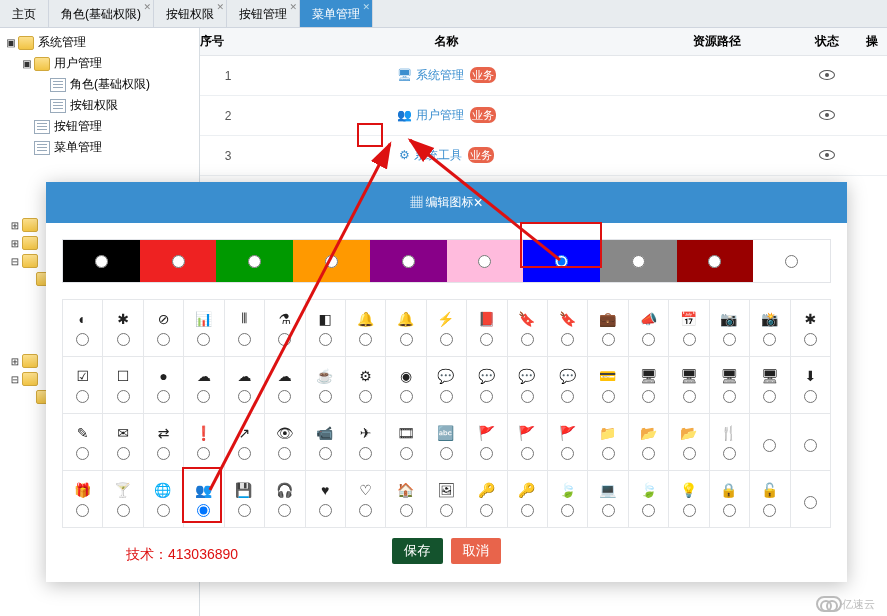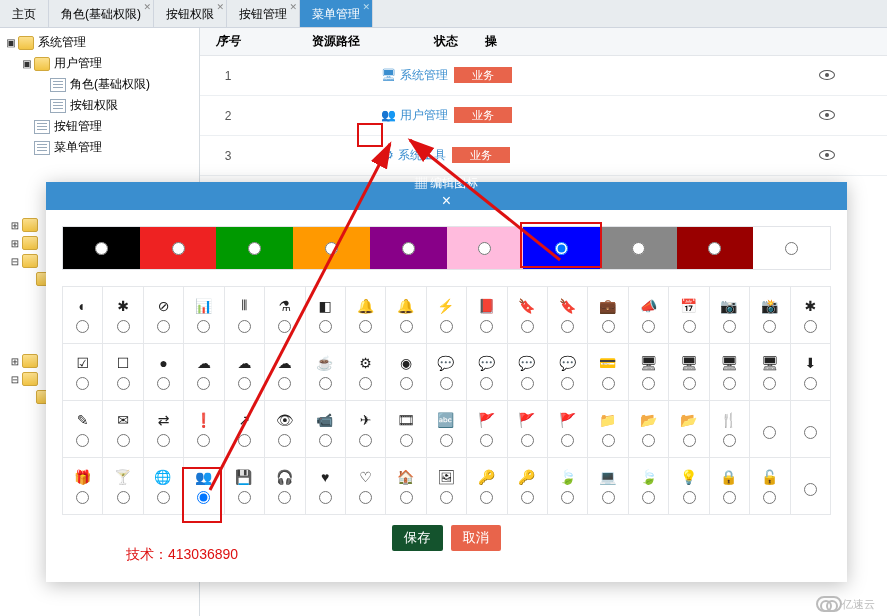--- a/index.html
+++ b/index.html
@@ -17,38 +17,38 @@
 .folder { background: linear-gradient(#fce08d,#f1c445); border: 1px solid #d1a83c; border-radius: 2px; }
 .file { background: #fff; border: 1px solid #9ab; position: relative; }
 .file::before { content: ""; position: absolute; top: 2px; left: 2px; right: 2px; height: 1px; background: #9ab; box-shadow: 0 3px #9ab, 0 6px #9ab; }
 .tree-lbl { flex: 1; }
 .ind1 { margin-left: 16px; }
 .ind2 { margin-left: 32px; }
 .folders2 { position: absolute; top: 218px; left: 8px; }
 .folders2 .row { display: flex; align-items: center; margin-bottom: 4px; }
 .content { flex: 1; background: #fff; overflow: auto; }
 .thead { display: flex; background: #f5f7f9; border-bottom: 1px solid #e3e6ea; height: 28px; align-items: center; font-weight: bold; }
-.th-seq { width: 56px; text-align: center; font-style: italic; }
+.th-seq { width: 56px; text-align: left; }
 .th-name { flex: 2; text-align: center; }
 .th-path { width: 160px; text-align: center; }
 .th-state { width: 60px; text-align: center; }
 .th-op { width: 30px; text-align: center; }
 .trow { display: flex; align-items: center; height: 40px; border-bottom: 1px solid #eceff2; }
 .td-seq { width: 56px; text-align: center; color: #555; }
 .td-name { flex: 2; text-align: center; color: #3a8ecf; }
 .td-name .ticon { color: #3a8ecf; margin-right: 4px; }
-.badge { background: #e8644b; color: #fff; padding: 2px 18px; font-size: 11px; margin-left: 6px; }
+.badge { background: #e8644b; color: #fff; padding: 2px 2px; font-size: 11px; margin-left: 6px; border-radius: 7px; }
 .td-path { width: 160px; }
 .td-state { width: 60px; text-align: center; }
 .td-op { width: 30px; text-align: center; }
 .eye { display: inline-block; width: 16px; height: 10px; border: 1px solid #555; border-radius: 50%; position: relative; }
 .eye::after { content: ""; position: absolute; width: 4px; height: 4px; background: #555; border-radius: 50%; top: 2px; left: 5px; }
 .hl { position: absolute; border: 2px solid #d11; pointer-events: none; }
 .dlg { position: absolute; top: 182px; left: 46px; right: 40px; height: 400px; background: #fff; box-shadow: 0 3px 18px rgba(0,0,0,.25); }
-.dlg-head { background: #3a8ecf; color: #fff; height: 28px; display: flex; align-items: center; padding: 0 8px; justify-content: flex-end; flex-direction: column; }
+.dlg-head { background: #3a8ecf; color: #fff; height: 41px; display: flex; align-items: center; padding: 0 8px; justify-content: center; }
 .dlg-close { font-size: 16px; cursor: pointer; }
 .dlg-body { padding: 16px; }
 .palette { display: flex; border: 1px solid #e2e4e8; margin-bottom: 16px; }
 .pcell { flex: 1; height: 42px; position: relative; display: flex; align-items: center; justify-content: center; }
 .pcell input { margin: 0; }
 .icon-grid { display: grid; grid-template-columns: repeat(19, 1fr); border-top: 1px solid #e5e7ea; border-left: 1px solid #e5e7ea; }
 .icell { border-right: 1px solid #e5e7ea; border-bottom: 1px solid #e5e7ea; height: 57px; display: flex; flex-direction: column; align-items: center; justify-content: center; gap: 6px; }
 .icell .glyph { font-size: 14px; color: #222; }
 .dlg-foot { display: flex; gap: 8px; justify-content: center; padding: 10px 0 4px; }
 .btn { padding: 4px 12px; border: none; border-radius: 2px; color: #fff; cursor: pointer; }
@@ -103,20 +103,21 @@
     <div class="tree-node ind1">
         <span class="tree-exp"></span>
         <span class="tree-icon file"></span>
         <span class="tree-lbl">菜单管理</span>
       </div>
   </div>
 
   <div class="content">
     <div class="thead">
       <div class="th-seq">序号</div>
+      <div class="th-name">名称</div>
       <div class="th-path">资源路径</div>
       <div class="th-state">状态</div>
       <div class="th-op">操</div>
     </div>
     <div id="tbody">
         <div class="trow">
           <div class="td-seq">1</div>
     <div class="td-name"><span class="ticon">🖥</span><span>系统管理</span><span class="badge">业务</span></div>
     <div class="td-path"></div>
     <div class="td-state"><span class="eye"></span></div>

